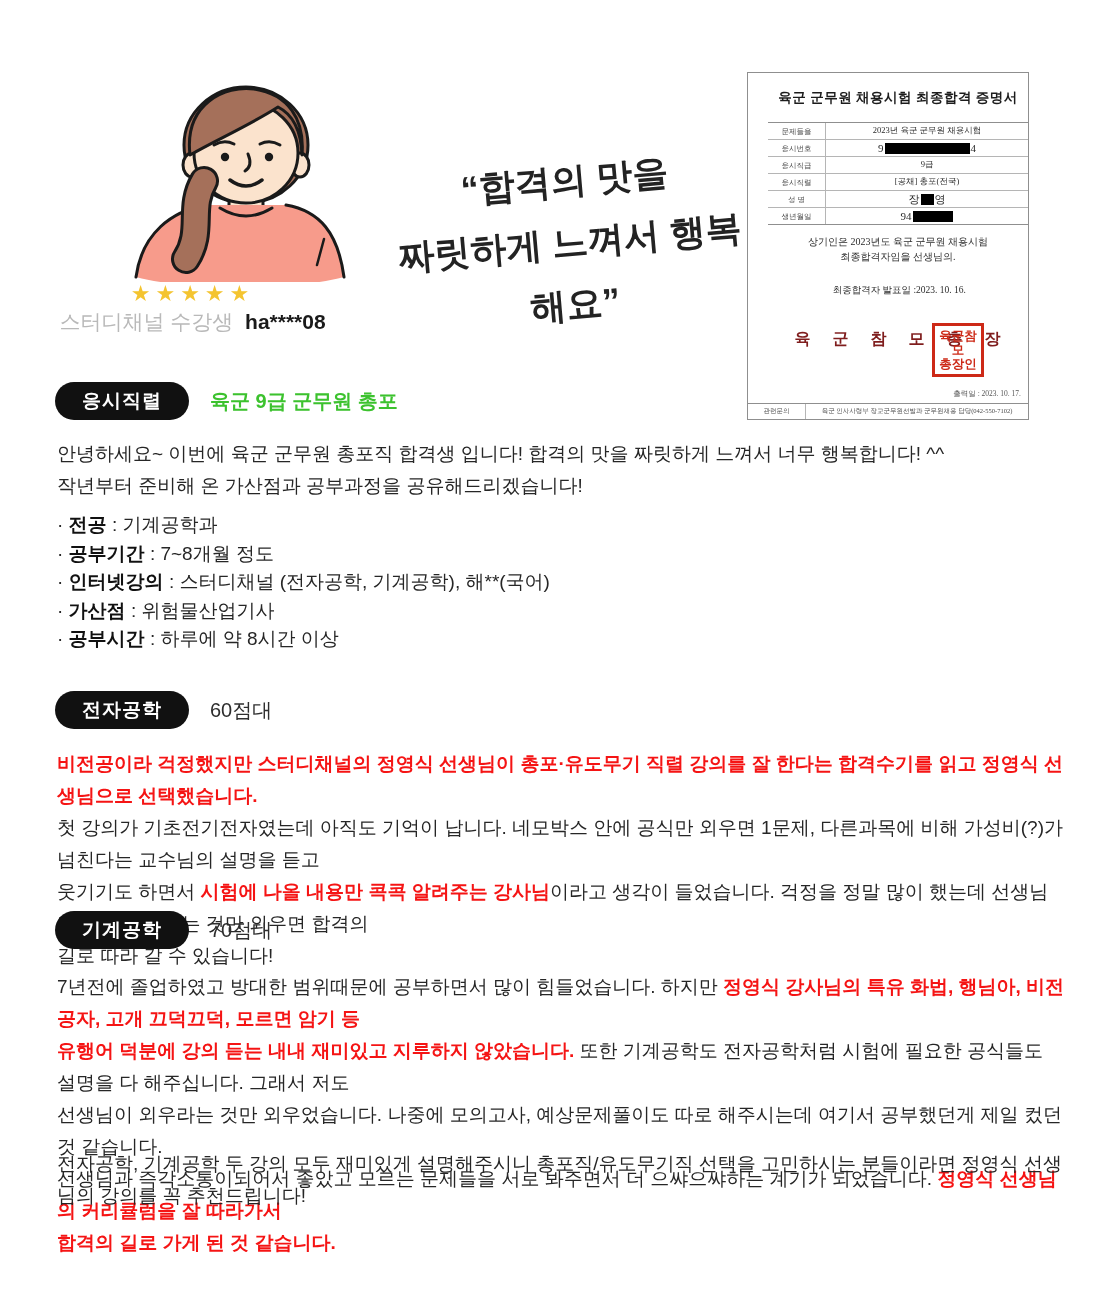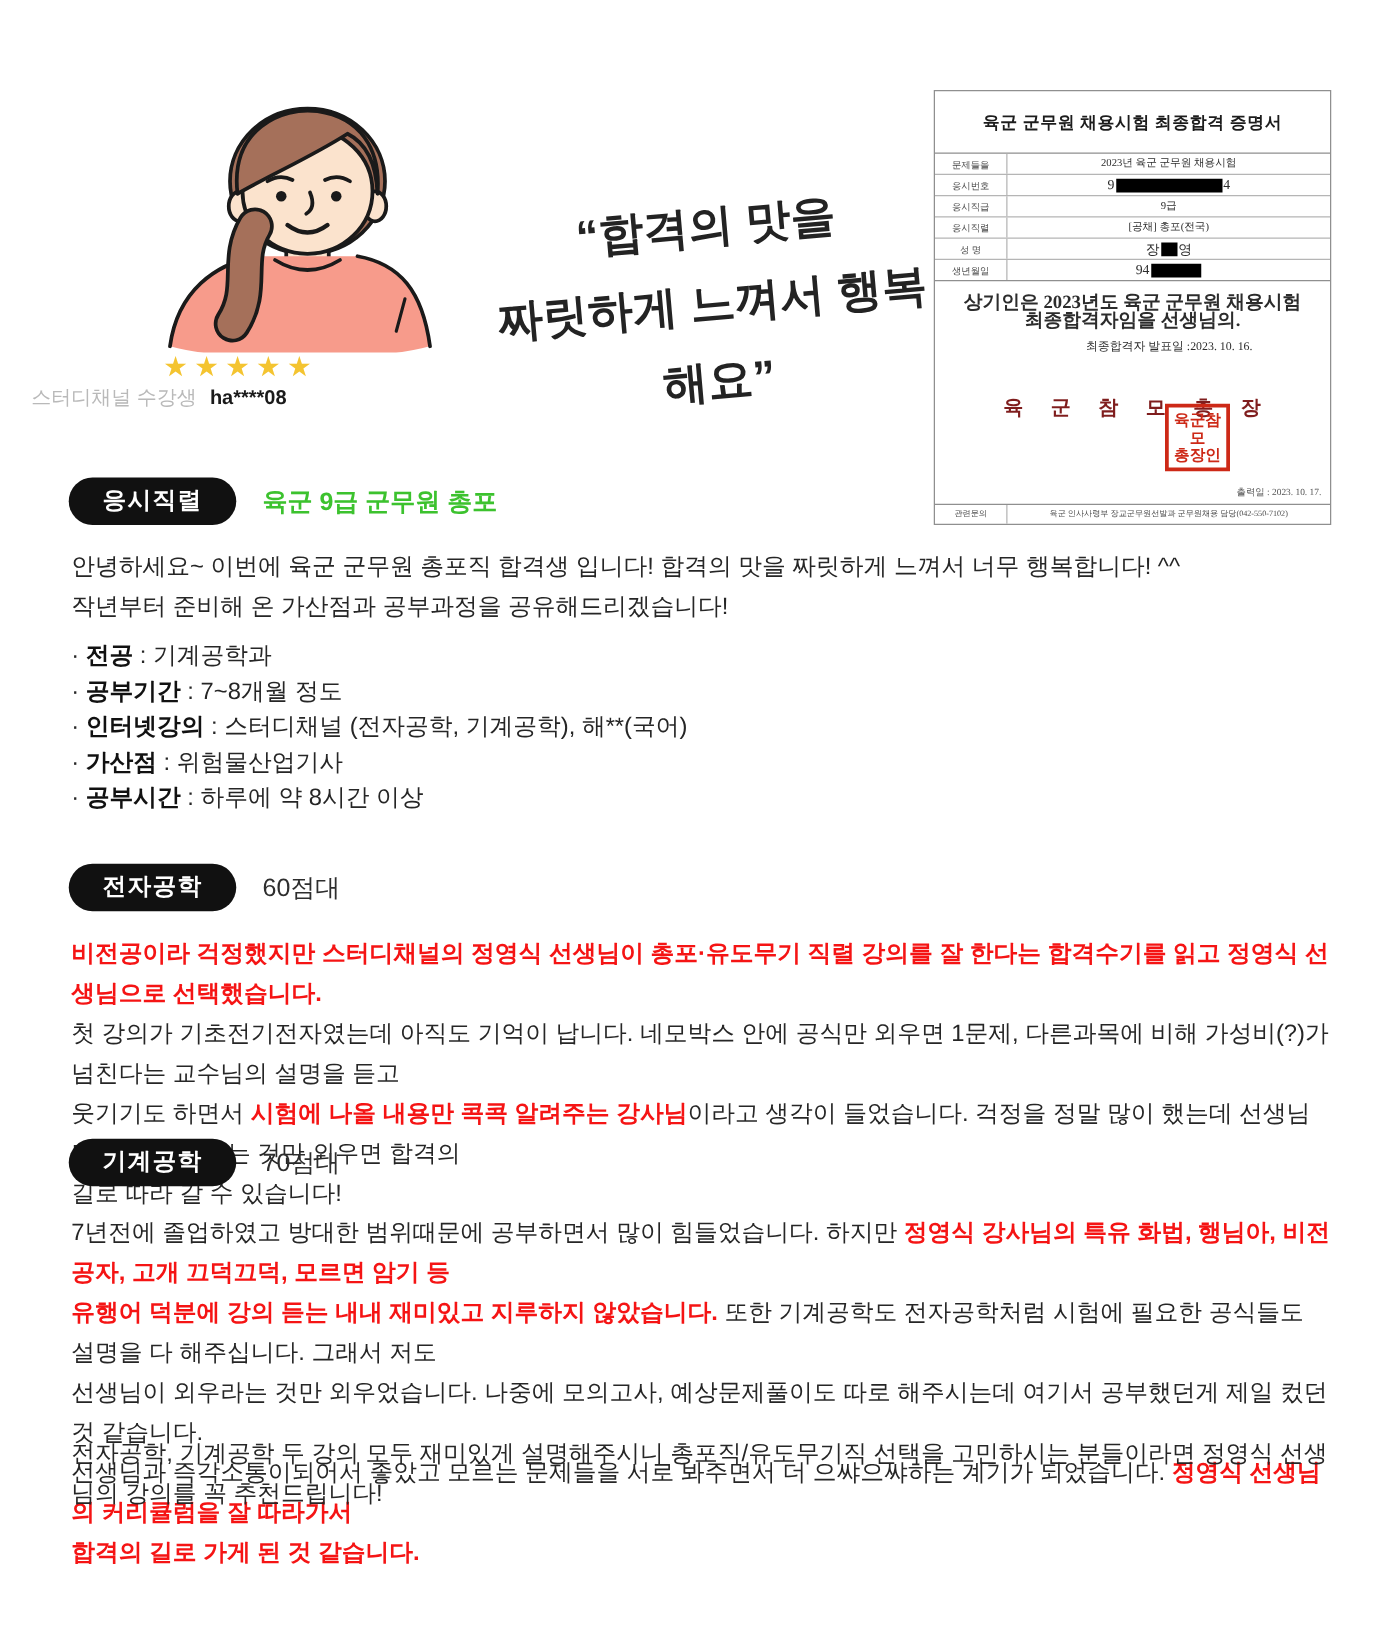--- a/index.html
+++ b/index.html
@@ -3,42 +3,42 @@
 <meta charset="utf-8">
 <style>
   html,body{margin:0;padding:0;background:#fff;}
   .page{position:relative;width:1119px;height:1300px;background:#fff;overflow:hidden;
         font-family:"Liberation Sans","DejaVu Sans",sans-serif;color:#262626;}
 
   
   .avatar{position:absolute;left:128px;top:52px;width:224px;height:230px;}
   .stars{position:absolute;left:25px;top:281px;width:335px;text-align:center;
          font-size:22px;letter-spacing:5px;color:#f4c430;}
-  .reviewer{position:absolute;left:25px;top:308px;width:335px;font-size:16px;}
+  .reviewer{position:absolute;left:25px;top:308px;width:335px;text-align:center;font-size:21px;}
   .reviewer .prefix{color:#b9b9b9;font-weight:400;}
   .reviewer .rid{color:#1a1a1a;font-weight:800;margin-left:6px;}
   .quote{position:absolute;left:382px;top:150px;width:376px;text-align:center;
          transform:rotate(-5deg);font-weight:700;color:#232323;font-size:36px;line-height:62px;}
 
   
-  .cert{position:absolute;left:747px;top:72px;width:318px;height:348px;
-        border:1px solid #8f8f8f;background:#fff;box-sizing:border-box;font-family:"Liberation Serif","DejaVu Serif",serif;}
+  .cert{position:absolute;left:747px;top:72px;width:282px;height:348px;
+        border:1px solid #8f8f8f;background:#fff;box-sizing:border-box;font-family:"Liberation Serif","DejaVu Serif",serif;padding-left:20px;}
   .cert-title{height:49px;border-bottom:1px solid #8f8f8f;display:flex;align-items:center;justify-content:center;
         font-size:13.5px;font-weight:700;color:#1c1c1c;letter-spacing:.5px;}
   .cert-row{display:flex;border-bottom:1px solid #b5b5b5;min-height:16px;align-items:stretch;}
   .cert-row:last-child{border-bottom:1px solid #8f8f8f;}
   .cert-row.tall{min-height:22px;}
   .cert-lab{width:57px;border-right:1px solid #b5b5b5;display:flex;flex-direction:column;
         align-items:center;justify-content:center;font-size:7.5px;color:#4a4a4a;text-align:center;line-height:9px;}
   .cert-lab .sub{font-size:6.5px;color:#666;}
   .cert-val{flex:1;display:flex;align-items:center;justify-content:center;font-size:8.5px;color:#2c2c2c;}
   .cert-row.big .cert-val{font-size:11px;}
   .redact{display:inline-block;height:11px;background:#000;vertical-align:-1px;margin:0 1px;}
-  .cert-statement{margin-top:10px;text-align:center;font-size:15px;line-height:14.5px;color:#2c2c2c;font-weight:bold;}
-  .cert-announce{margin-top:7px;text-align:right;padding-right:62px;font-size:9.5px;color:#2c2c2c;}
+  .cert-statement{margin-top:10px;text-align:center;font-size:10px;line-height:14.5px;color:#2c2c2c;}
+  .cert-announce{margin-top:20px;text-align:right;padding-right:62px;font-size:9.5px;color:#2c2c2c;}
   .cert-signer{margin-top:32px;text-align:center;font-size:16px;font-weight:700;
         letter-spacing:9px;color:#7f1d1d;padding-left:8px;}
   .cert-seal{position:absolute;left:184px;top:250px;width:52px;height:54px;border:3px solid #cd2917;
         color:#cd2917;font-weight:700;font-size:12.5px;line-height:14px;text-align:center;
         white-space:pre-line;box-sizing:border-box;padding-top:3px;background:rgba(255,255,255,.0);}
   .cert-print{position:absolute;right:7px;bottom:20px;font-size:7.5px;color:#555;}
   .cert-footer{position:absolute;left:0;right:0;bottom:0;height:15px;border-top:1px solid #8f8f8f;display:flex;}
   .cert-footer .flab{width:57px;border-right:1px solid #b5b5b5;display:flex;align-items:center;justify-content:center;
         font-size:6.5px;color:#4a4a4a;}
   .cert-footer .fval{flex:1;display:flex;align-items:center;justify-content:center;font-size:6.5px;color:#4a4a4a;}

